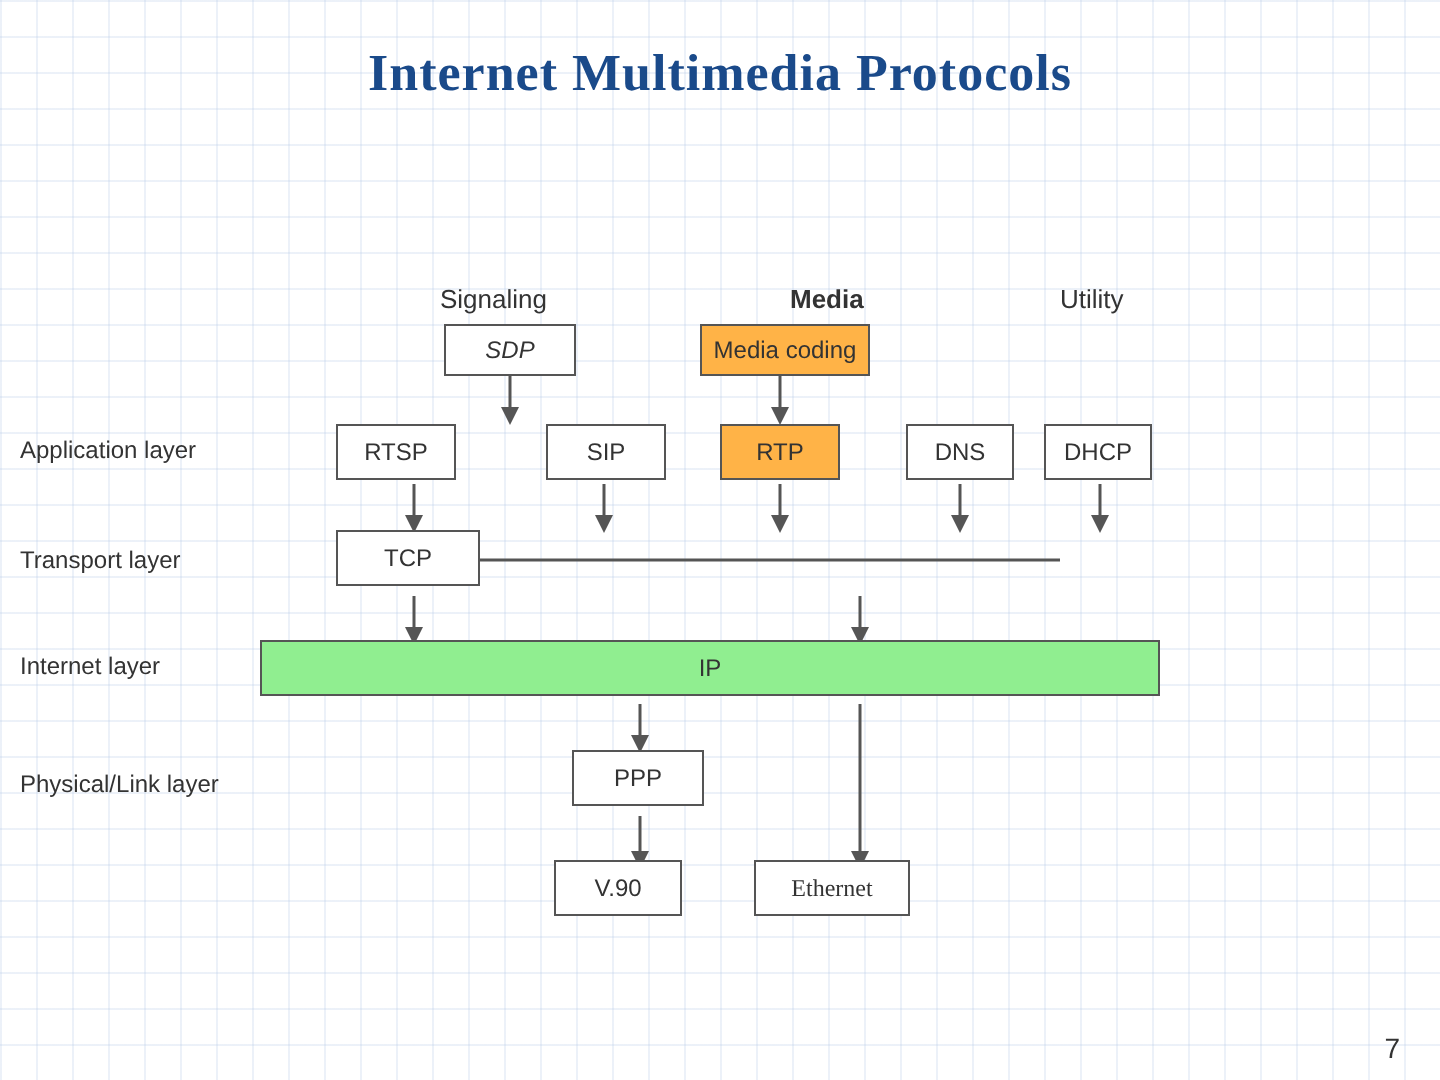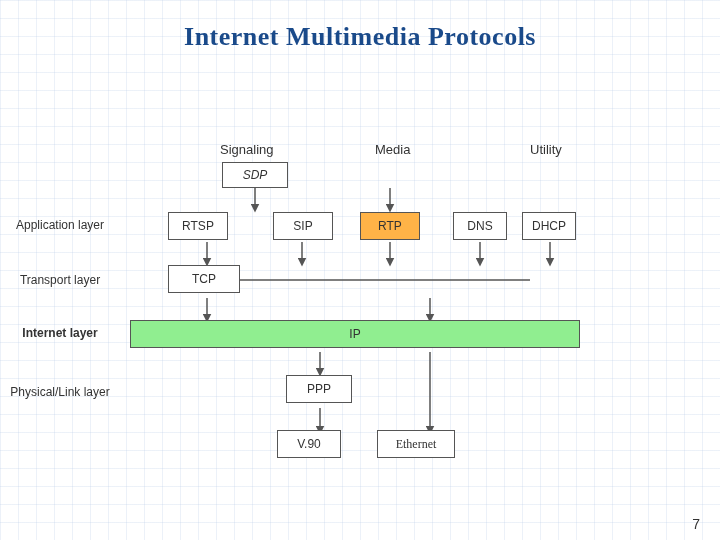--- a/index.html
+++ b/index.html
@@ -39,21 +39,21 @@
       top: 80px;
       left: 0;
       width: 640px;
       height: 430px;
     }
     
     .layer-label {
       position: absolute;
       font-size: 12px;
       color: #333;
-      text-align: center;
+      text-align: left;
       line-height: 1.3;
     }
     
     .proto-box {
       position: absolute;
       border: 1px solid #555;
       background: white;
       display: flex;
       align-items: center;
       justify-content: center;
@@ -130,31 +130,32 @@
 
       <line x1="320" y1="328" x2="320" y2="350" stroke="#555" stroke-width="1.5" marker-end="url(#arr)"></line>
 
       <line x1="302" y1="162" x2="302" y2="182" stroke="#555" stroke-width="1.5" marker-end="url(#arr)"></line>
 
       <line x1="240" y1="200" x2="310" y2="200" stroke="#555" stroke-width="1.5"></line>
       <line x1="530" y1="200" x2="310" y2="200" stroke="#555" stroke-width="1.5"></line>
     </svg>
 
     <div class="col-header" style="left:220px; top:62px;">Signaling</div>
-    <div class="col-header" style="left:375px; top:62px;">Media</div>
+    <div class="col-header" style="left:395px; top:62px;font-weight:bold;">Media</div>
     <div class="col-header" style="left:530px; top:62px;">Utility</div>
 
     <div class="layer-label" style="left:10px; top:138px; width:100px;">Application layer</div>
     <div class="layer-label" style="left:10px; top:193px; width:100px;">Transport layer</div>
-    <div class="layer-label" style="left:10px; top:246px; width:100px;font-weight:bold;">Internet layer</div>
+    <div class="layer-label" style="left:10px; top:246px; width:100px;">Internet layer</div>
     <div class="layer-label" style="left:10px; top:305px; width:100px;">Physical/Link
 layer</div>
 
     <div class="proto-box" style="left:222px; top:82px; width:66px; height:26px;font-style:italic;">SDP</div>
 
+    <div class="proto-box orange" style="left:350px; top:82px; width:85px; height:26px;">Media coding</div>
 
     <div class="proto-box" style="left:168px; top:132px; width:60px; height:28px;">RTSP</div>
 
     <div class="proto-box" style="left:273px; top:132px; width:60px; height:28px;">SIP</div>
 
     <div class="proto-box orange" style="left:360px; top:132px; width:60px; height:28px;">RTP</div>
 
     <div class="proto-box" style="left:453px; top:132px; width:54px; height:28px;">DNS</div>
 
     <div class="proto-box" style="left:522px; top:132px; width:54px; height:28px;">DHCP</div>

